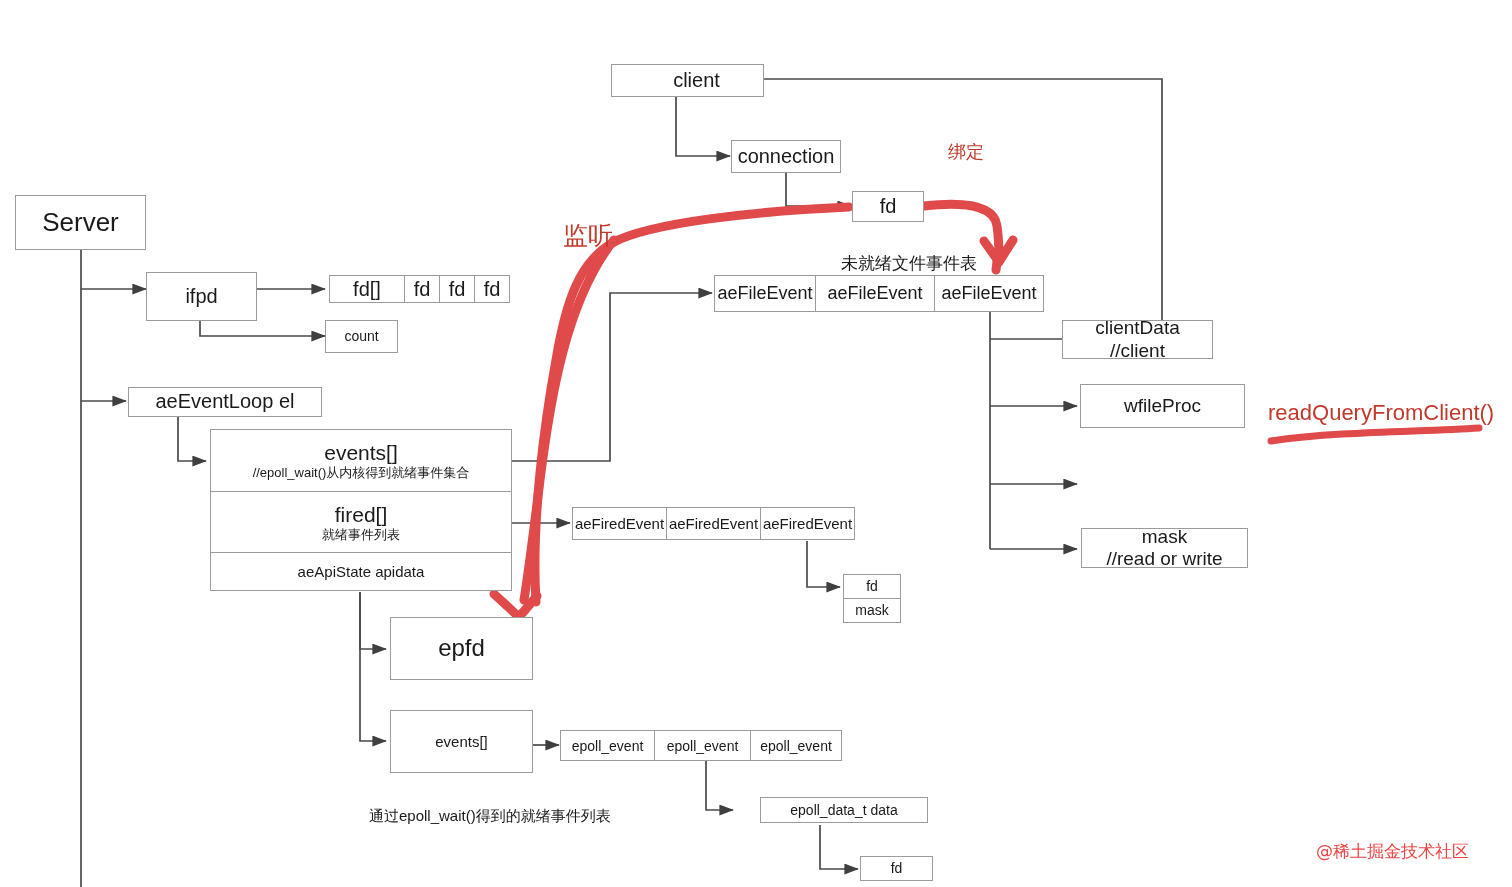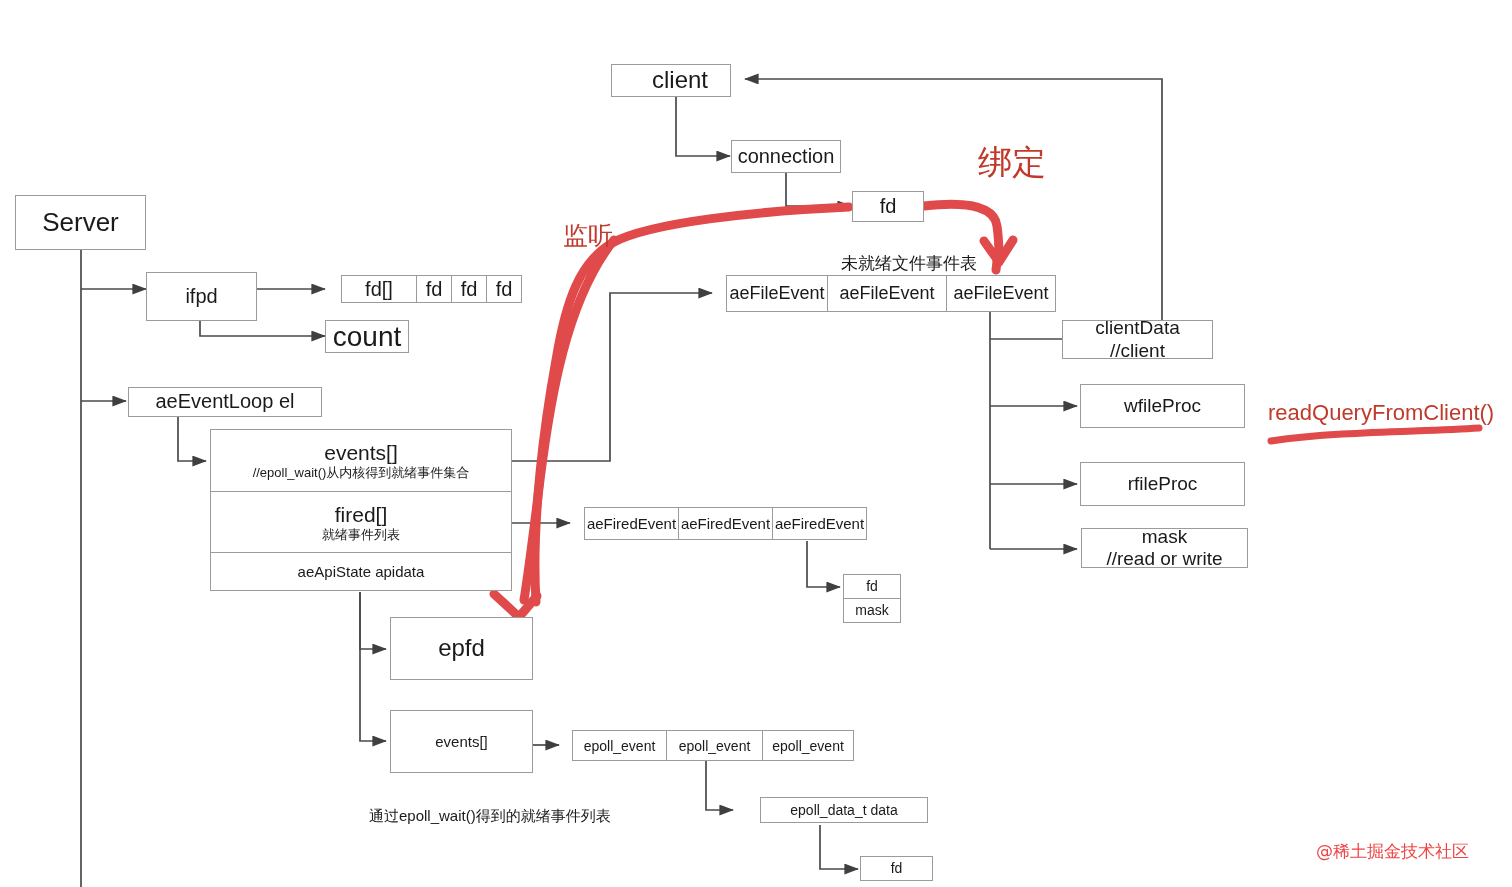--- a/index.html
+++ b/index.html
@@ -17,21 +17,21 @@
     text-align:center;line-height:1.18;
   }
   .node .t1{display:block;}
   .node .t2{display:block;}
   .cellrow{position:absolute;display:flex;box-sizing:border-box;}
   .cellrow .cell{
     box-sizing:border-box;border:1px solid #9b9b9b;background:#ffffff;
     display:flex;align-items:center;justify-content:center;text-align:center;
     margin-left:-1px;
   }
-  .cellrow .cell:first-child{margin-left:12px;}
+  .cellrow .cell:first-child{margin-left:0;}
   .stack{position:absolute;box-sizing:border-box;display:flex;flex-direction:column;}
   .stack .seg{
     box-sizing:border-box;border:1px solid #9b9b9b;background:#ffffff;
     display:flex;flex-direction:column;align-items:center;justify-content:center;
     text-align:center;margin-top:-1px;line-height:1.2;
   }
   .stack .seg:first-child{margin-top:0;}
   .cap{position:absolute;white-space:nowrap;}
   .red-text{color:#c0392b;white-space:nowrap;position:absolute;}
   .watermark{
@@ -118,29 +118,29 @@
   </svg>
 
   <div class="node" style="left:15px;top:195px;width:131px;height:55px;font-size:26px;">
     <span class="t1">Server</span>
   </div>
 
   <div class="node" style="left:146px;top:272px;width:111px;height:49px;font-size:20px;">
     <span class="t1">ifpd</span>
   </div>
 
-  <div class="node" style="left:325px;top:320px;width:84px;height:33px;font-size:28px;">
+  <div class="node" style="left:325px;top:320px;width:73px;height:33px;font-size:14px;">
     <span class="t1">count</span>
   </div>
 
   <div class="node" style="left:128px;top:387px;width:194px;height:30px;font-size:20px;">
     <span class="t1">aeEventLoop el</span>
   </div>
 
-  <div class="node" style="left:611px;top:64px;width:120px;height:33px;font-size:24px;padding-left:18px;">
+  <div class="node" style="left:611px;top:64px;width:153px;height:33px;font-size:20px;padding-left:18px;">
     <span class="t1">client</span>
   </div>
 
   <div class="node" style="left:731px;top:140px;width:110px;height:33px;font-size:20px;">
     <span class="t1">connection</span>
   </div>
 
   <div class="node" style="left:852px;top:191px;width:72px;height:31px;font-size:20px;">
     <span class="t1">fd</span>
   </div>
@@ -155,23 +155,20 @@
 
   <div class="node" style="left:1062px;top:320px;width:151px;height:39px;font-size:19px;">
     <span class="t1">clientData</span>
     <span class="t2">//client</span>
   </div>
 
   <div class="node" style="left:1080px;top:384px;width:165px;height:44px;font-size:19px;">
     <span class="t1">wfileProc</span>
   </div>
 
-  <div class="node" style="left:1080px;top:462px;width:165px;height:44px;font-size:19px;">
-    <span class="t1">rfileProc</span>
-  </div>
 
   <div class="node" style="left:1081px;top:528px;width:167px;height:40px;font-size:19px;">
     <span class="t1">mask</span>
     <span class="t2">//read or write</span>
   </div>
 
   <div class="node" style="left:760px;top:797px;width:168px;height:26px;font-size:14px;">
     <span class="t1">epoll_data_t data</span>
   </div>
 
@@ -222,19 +219,19 @@
       <span class="t1" style="font-size:15px;">aeApiState apidata</span>
     </div>
   </div>
 
   <div class="cap" style="left:841px;top:252px;font-size:17px;">未就绪文件事件表</div>
 
   <div class="cap" style="left:369px;top:807px;font-size:15px;">通过epoll_wait()得到的就绪事件列表</div>
 
   <div class="red-text" style="left:563px;top:219px;font-size:25px;">监听</div>
 
-  <div class="red-text" style="left:978px;top:140px;font-size:34px;">绑定</div>
+  <div class="red-text" style="left:948px;top:140px;font-size:18px;">绑定</div>
 
   <div class="red-text" style="left:1268px;top:400px;font-size:22px;">readQueryFromClient()</div>
 
   <div class="watermark" style="left:1316px;top:840px;font-size:17px;">@稀土掘金技术社区</div>
 
 </div>
 
 </body></html>

